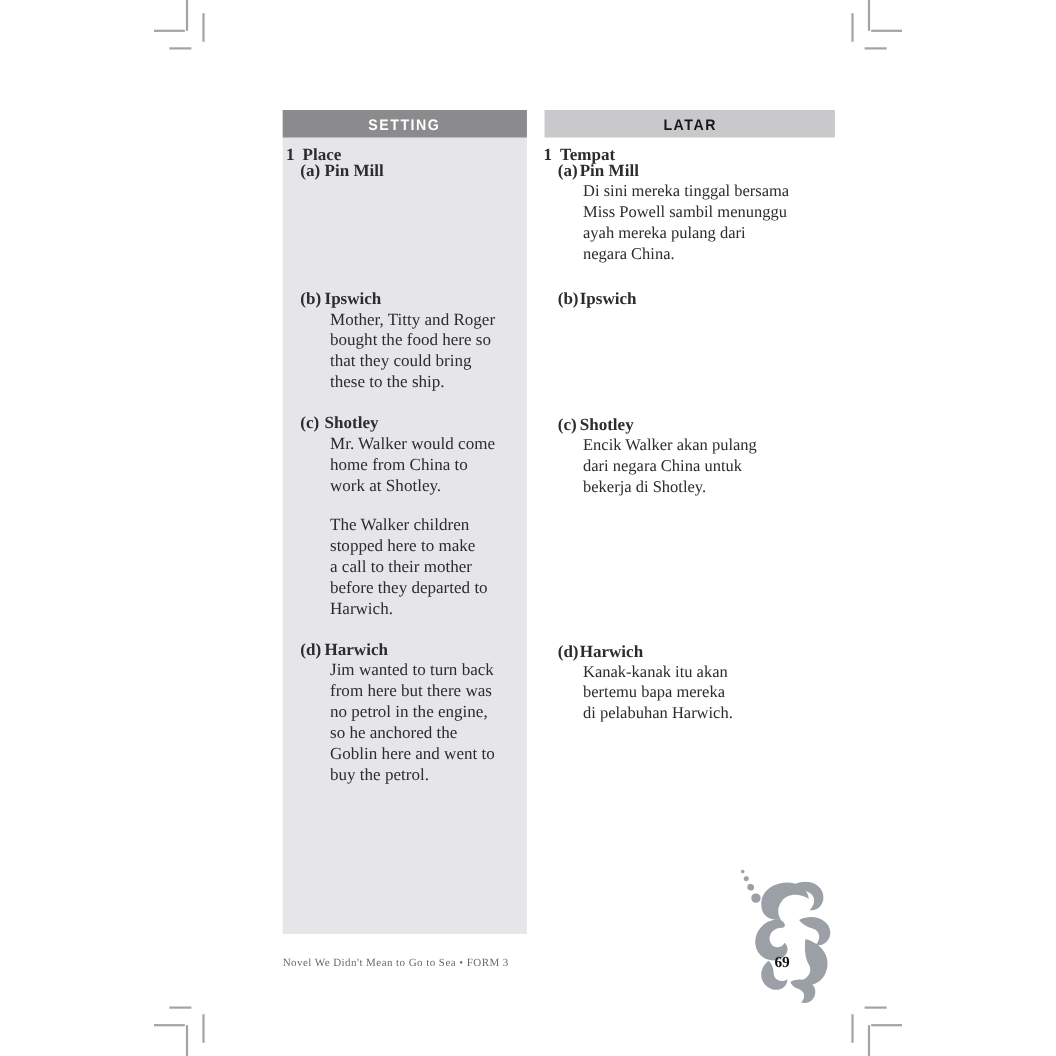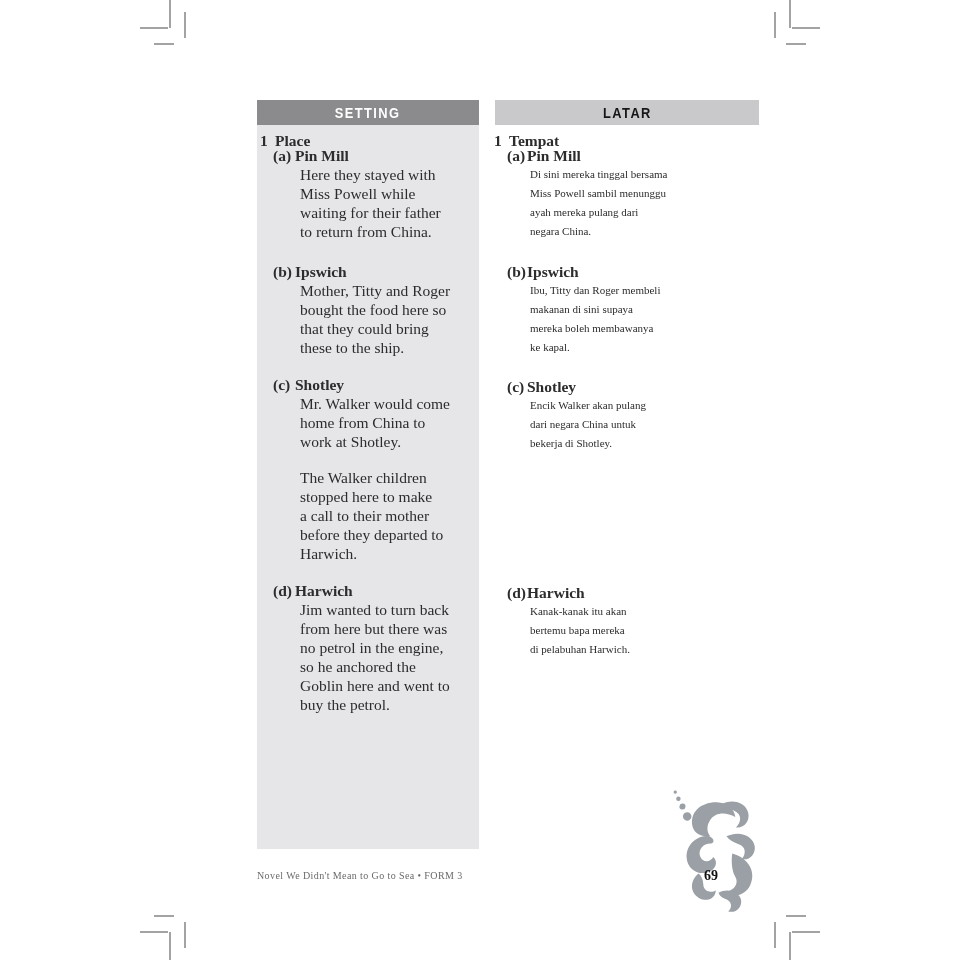--- a/index.html
+++ b/index.html
@@ -36,21 +36,21 @@
 
   .item{position:absolute;left:0;right:0;font-size:15.5px;line-height:19px;}
   .item .head{position:relative;font-weight:700;}
   .item .letter{position:absolute;}
   .col-setting .item .letter{left:16px;}
   .col-latar  .item .letter{left:14px;}
   .col-setting .item .name{margin-left:38px;display:inline-block;}
   .col-latar  .item .name{margin-left:34px;display:inline-block;}
   .para{white-space:pre;margin-bottom:17px;}
   .col-setting .para{margin-left:43px;}
-  .col-latar  .para{margin-left:37px;font-size:11px;}
+  .col-latar  .para{margin-left:37px;font-size:15px;}
 
   .col-setting .item-a{top:46px;}  .col-latar .item-a{top:46px;}
   .col-setting .item-b{top:162px;} .col-latar .item-b{top:162px;}
   .col-setting .item-c{top:275px;} .col-latar .item-c{top:277px;}
   .col-setting .item-d{top:481px;} .col-latar .item-d{top:483px;}
 
   
   .footer-line{
     position:absolute;left:257px;top:870px;font-size:10px;letter-spacing:.4px;
     color:var(--footer-text,#6a6a6a);font-family:"Liberation Serif", serif;
@@ -96,24 +96,20 @@
     <div class="sec">
       <span class="num">1</span>
       <span class="sec-title">Place</span>
     </div>
     <div class="content">
         <div class="item item-a">
     <div class="head">
       <span class="letter">(a)</span>
       <span class="name">Pin Mill</span>
     </div>
-  <div class="para">Here they stayed with
-Miss Powell while
-waiting for their father
-to return from China.</div>
         </div>
         <div class="item item-b">
     <div class="head">
       <span class="letter">(b)</span>
       <span class="name">Ipswich</span>
     </div>
   <div class="para">Mother, Titty and Roger
 bought the food here so
 that they could bring
 these to the ship.</div>
@@ -164,24 +160,20 @@
   <div class="para">Di sini mereka tinggal bersama
 Miss Powell sambil menunggu
 ayah mereka pulang dari
 negara China.</div>
         </div>
         <div class="item item-b">
     <div class="head">
       <span class="letter">(b)</span>
       <span class="name">Ipswich</span>
     </div>
-  <div class="para">Ibu, Titty dan Roger membeli
-makanan di sini supaya
-mereka boleh membawanya
-ke kapal.</div>
         </div>
         <div class="item item-c">
     <div class="head">
       <span class="letter">(c)</span>
       <span class="name">Shotley</span>
     </div>
   <div class="para">Encik Walker akan pulang
 dari negara China untuk
 bekerja di Shotley.</div>
         </div>

